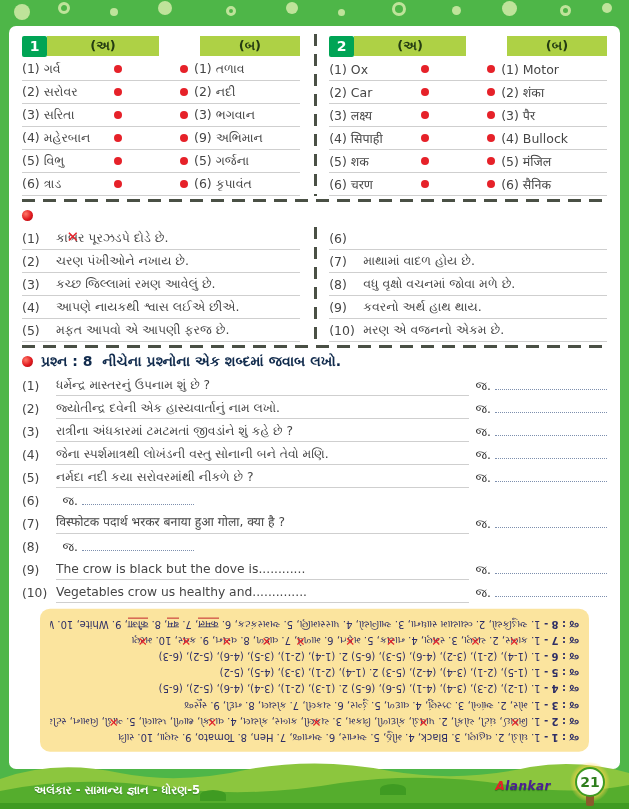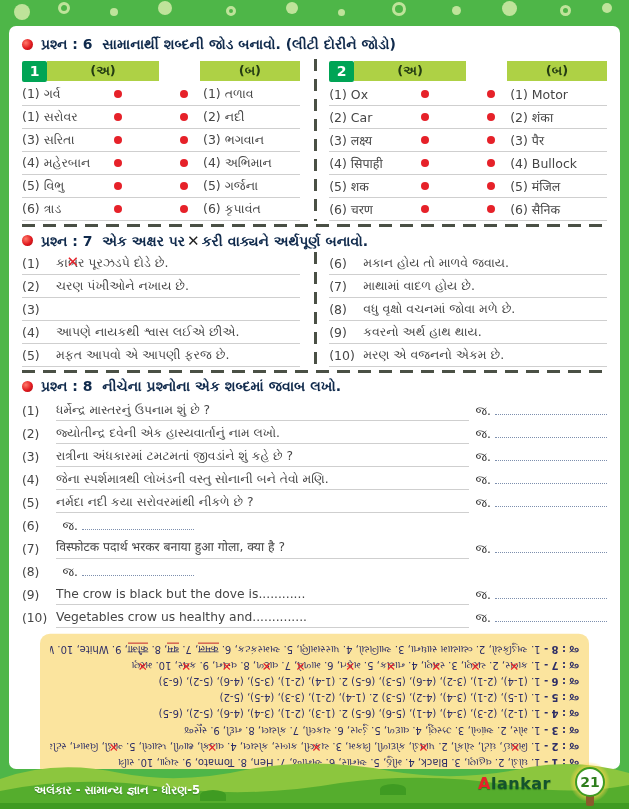--- a/index.html
+++ b/index.html
@@ -18,21 +18,21 @@
   .vdash{position:absolute;left:50%;top:0;bottom:0;width:3px;margin-left:-1px;background:repeating-linear-gradient(180deg,#4a5045 0 12px,transparent 12px 20px);}
   .tbl{width:47.5%;}
   .thead{display:flex;align-items:center;height:24px;}
   .numbox{width:25px;height:21px;background:#00a455;color:#fff;font-weight:700;font-size:14px;text-align:center;line-height:21px;border-radius:2px;}
   .bar{height:20px;background:#aed145;display:flex;align-items:center;justify-content:center;font-weight:700;font-size:13px;color:#243c12;}
   .barA{width:112px;}
   .barB{width:100px;margin-left:auto;}
   .mrow{display:flex;align-items:center;height:23px;border-bottom:1px solid #cfcfcf;font-size:12.5px;color:#454545;}
   .mrow .lw{flex:0 0 92px;white-space:nowrap;}
   .mrow .gap{flex:0 0 58px;}
-  .mrow .rw{flex:1;padding-left:15px;white-space:nowrap;}
+  .mrow .rw{flex:1;padding-left:6px;white-space:nowrap;}
   .rdot{width:8px;height:8px;border-radius:50%;background:#e62129;flex:0 0 8px;}
   .hdash{height:3px;background:repeating-linear-gradient(90deg,#4a5045 0 13px,transparent 13px 21px);margin:3px 0 2px 0;}
   
   .q7cols{display:flex;justify-content:space-between;position:relative;}
   .q7col{width:47.5%;}
   .srow{display:flex;align-items:center;height:23px;border-bottom:1px solid #cfcfcf;font-size:12.5px;color:#454545;}
   .srow .sn{flex:0 0 34px;}
   .xed{position:relative;}
   .xed::after{content:"✕";position:absolute;left:50%;top:46%;transform:translate(-50%,-50%);color:#e62129;font-weight:700;font-size:1.2em;}
   .ured{border-bottom:1.5px solid #c2252b;}
@@ -42,21 +42,21 @@
   .arow .aq{flex:1;border-bottom:1px solid #cfcfcf;padding-bottom:3px;white-space:nowrap;overflow:hidden;}
   .arow .ja{flex:0 0 22px;text-align:right;padding-bottom:3px;color:#333;}
   .arow .dots{flex:0 0 112px;border-bottom:1.6px dotted #7d8fae;margin:0 0 6px 4px;}
   
   .key{margin:6px 18px 0 18px;background:#fbe49e;border-radius:10px;padding:7px 10px 6px 10px;transform:rotate(180deg);}
   .kline{font-size:10px;line-height:16.2px;color:#2e2e66;white-space:nowrap;overflow:hidden;}
   
   .footer{position:absolute;left:0;right:0;bottom:0;height:52px;}
   .footer svg{position:absolute;left:0;bottom:0;}
   .ftext{position:absolute;left:34px;bottom:12px;font-size:11.5px;font-weight:700;color:#ffffff;text-shadow:0 1px 1px rgba(0,60,0,.35);margin-top:8px;}
-  .brand{position:absolute;right:78px;bottom:16px;font-size:16px;font-weight:700;color:#14532d;letter-spacing:.5px;text-shadow:0 1px 1px rgba(0,60,0,.4);}
+  .brand{position:absolute;right:78px;bottom:16px;font-size:12px;font-weight:700;font-style:italic;color:#4c1d95;letter-spacing:.5px;text-shadow:0 1px 1px rgba(0,60,0,.4);}
   .brand::first-letter{color:#e62129;}
   .badge{position:absolute;right:22px;bottom:10px;width:34px;height:34px;}
   .badge .sun{position:absolute;inset:-3px;border-radius:50%;background:radial-gradient(circle,#ffd34d 40%,rgba(255,211,77,0) 72%);}
   .badge .cloud{position:absolute;inset:2px;background:#fff;border:2px solid #3f9b22;border-radius:50%;text-align:center;font-weight:700;font-size:14px;color:#2e7d1d;line-height:27px;}
   .badge .trunk{position:absolute;left:13px;bottom:-7px;width:8px;height:12px;background:#8a5a2b;border-radius:2px;}
   .bush{position:absolute;width:26px;height:11px;background:#3f9b22;border-radius:50% 50% 0 0;bottom:8px;}
 </style>
 </head>
 <body>
 
@@ -72,58 +72,54 @@
     <div class="bubble" style="left:338px;top:9px;width:7px;height:7px;"></div>
     <div class="bubble hollow" style="left:392px;top:2px;width:14px;height:14px;"></div>
     <div class="bubble" style="left:452px;top:6px;width:9px;height:9px;"></div>
     <div class="bubble" style="left:502px;top:1px;width:15px;height:15px;"></div>
     <div class="bubble hollow" style="left:560px;top:5px;width:11px;height:11px;"></div>
     <div class="bubble" style="left:602px;top:3px;width:10px;height:10px;"></div>
   </div>
 
   <div class="sheet">
 
-    <div class="qhead">
-      <span class="bullet"></span>
-      <span class="qtitle"><span>પ્રશ્ન : 6</span>&nbsp;&nbsp;<span>સામાનાર્થી શબ્દની જોડ બનાવો. (લીટી દોરીને જોડો)</span></span>
-    </div>
     <div class="tables" id="tables">
         <div class="tbl">
           <div class="thead">
             <div class="numbox">1</div>
             <div class="bar barA">(અ)</div>
             <div class="bar barB">(બ)</div>
           </div>
           <div class="mrow">
             <span class="lw">(1) ગર્વ</span>
             <span class="rdot"></span>
             <span class="gap"></span>
             <span class="rdot"></span>
             <span class="rw">(1) તળાવ</span>
           </div>
           <div class="mrow">
-            <span class="lw">(1) સરોવર</span>
+            <span class="lw">(2) સરોવર</span>
             <span class="rdot"></span>
             <span class="gap"></span>
             <span class="rdot"></span>
             <span class="rw">(2) નદી</span>
           </div>
           <div class="mrow">
             <span class="lw">(3) સરિતા</span>
             <span class="rdot"></span>
             <span class="gap"></span>
             <span class="rdot"></span>
             <span class="rw">(3) ભગવાન</span>
           </div>
           <div class="mrow">
             <span class="lw">(4) મહેરબાન</span>
             <span class="rdot"></span>
             <span class="gap"></span>
             <span class="rdot"></span>
-            <span class="rw">(4) અભિમાન</span>
+            <span class="rw">(9) અભિમાન</span>
           </div>
           <div class="mrow">
             <span class="lw">(5) વિભુ</span>
             <span class="rdot"></span>
             <span class="gap"></span>
             <span class="rdot"></span>
             <span class="rw">(5) ગર્જના</span>
           </div>
           <div class="mrow">
             <span class="lw">(6) ત્રાડ</span>
@@ -181,49 +177,48 @@
             <span class="gap"></span>
             <span class="rdot"></span>
             <span class="rw">(6) सैनिक</span>
           </div>
         </div>
       </div>
     <div class="hdash"></div>
 
     <div class="qhead">
       <span class="bullet"></span>
-      <span class="qtitle"><span>પ્રશ્ન : 7</span>&nbsp;&nbsp;<span>એક અક્ષર પર</span><span class="xmark">✕</span><span>કરી વાક્યને અર્થપૂર્ણ બનાવો.</span></span>
     </div>
     <div class="q7cols" id="q7cols">
       <div class="vdash"></div>
       <div class="q7col" id="q7left">
           <div class="srow">
             <span class="sn">(1)</span>
             <span><span>કા</span><span class="xed">બ</span><span>ર પૂરઝડપે દોડે છે.</span></span>
           </div>
           <div class="srow">
             <span class="sn">(2)</span>
             <span><span>ચરણ પંખીઓને નખાય છે.</span></span>
           </div>
           <div class="srow">
             <span class="sn">(3)</span>
+            <span><span>કચ્છ જિલ્લામાં રમણ આવેલું છે.</span></span>
           </div>
           <div class="srow">
             <span class="sn">(4)</span>
             <span><span>આપણે નાયકથી શ્વાસ લઈએ છીએ.</span></span>
           </div>
           <div class="srow">
             <span class="sn">(5)</span>
             <span><span>મફત આપવો એ આપણી ફરજ છે.</span></span>
           </div>
         </div>
       <div class="q7col" id="q7right">
           <div class="srow">
             <span class="sn">(6)</span>
-            <span><span>મકાન હોય તો માળવે જવાય.</span></span>
           </div>
           <div class="srow">
             <span class="sn">(7)</span>
             <span><span>માથામાં વાદળ હોય છે.</span></span>
           </div>
           <div class="srow">
             <span class="sn">(8)</span>
             <span><span>વધુ વૃક્ષો વચનમાં જોવા મળે છે.</span></span>
           </div>
           <div class="srow">

